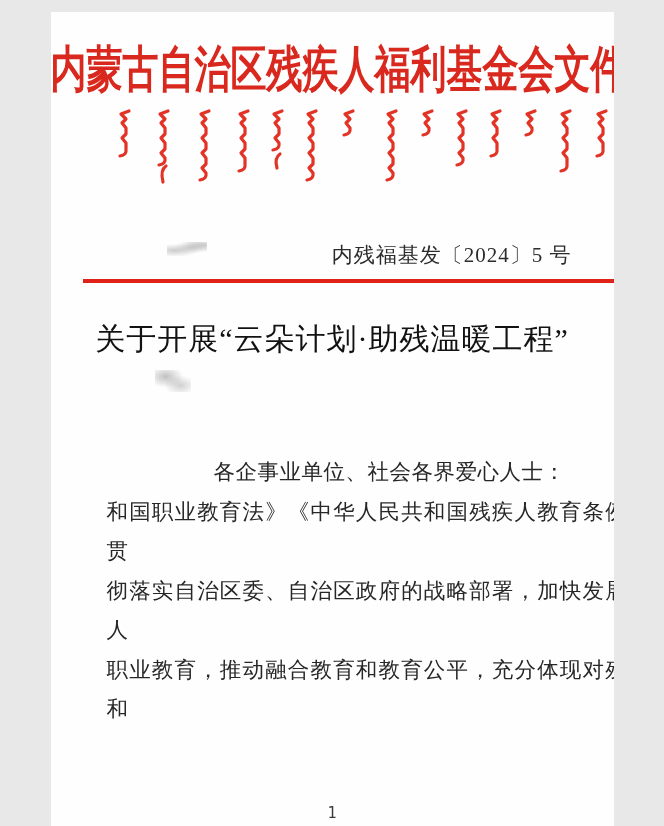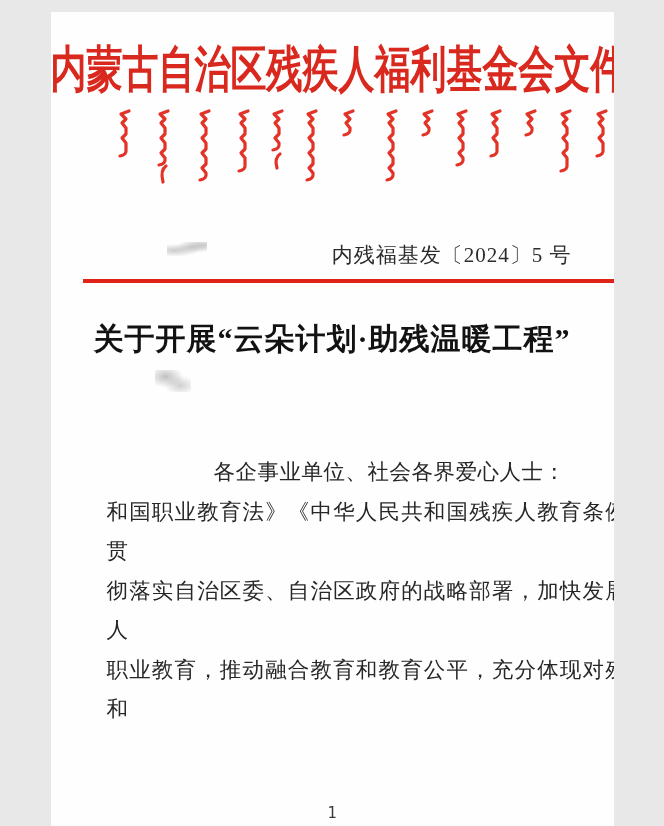--- a/index.html
+++ b/index.html
@@ -33,21 +33,21 @@
     font-family:Liberation Serif, serif;
   }
   .red-divider{
     position:absolute;top:267px;left:32px;
     width:606px;height:4px;
     background:var(--divider_red,#e02318);
   }
   .notice-title{
     position:absolute;top:305px;left:0;right:0;
     text-align:center;
-    font-size:30px;font-weight:bold;
+    font-size:30px;font-weight:normal;
     line-height:43px;
     color:#121212;
     letter-spacing:1px;
   }
   .body-text{
     position:absolute;top:441px;left:56px;
     width:566px;
     font-size:21.5px;
     color:#272727;
     letter-spacing:0.5px;

